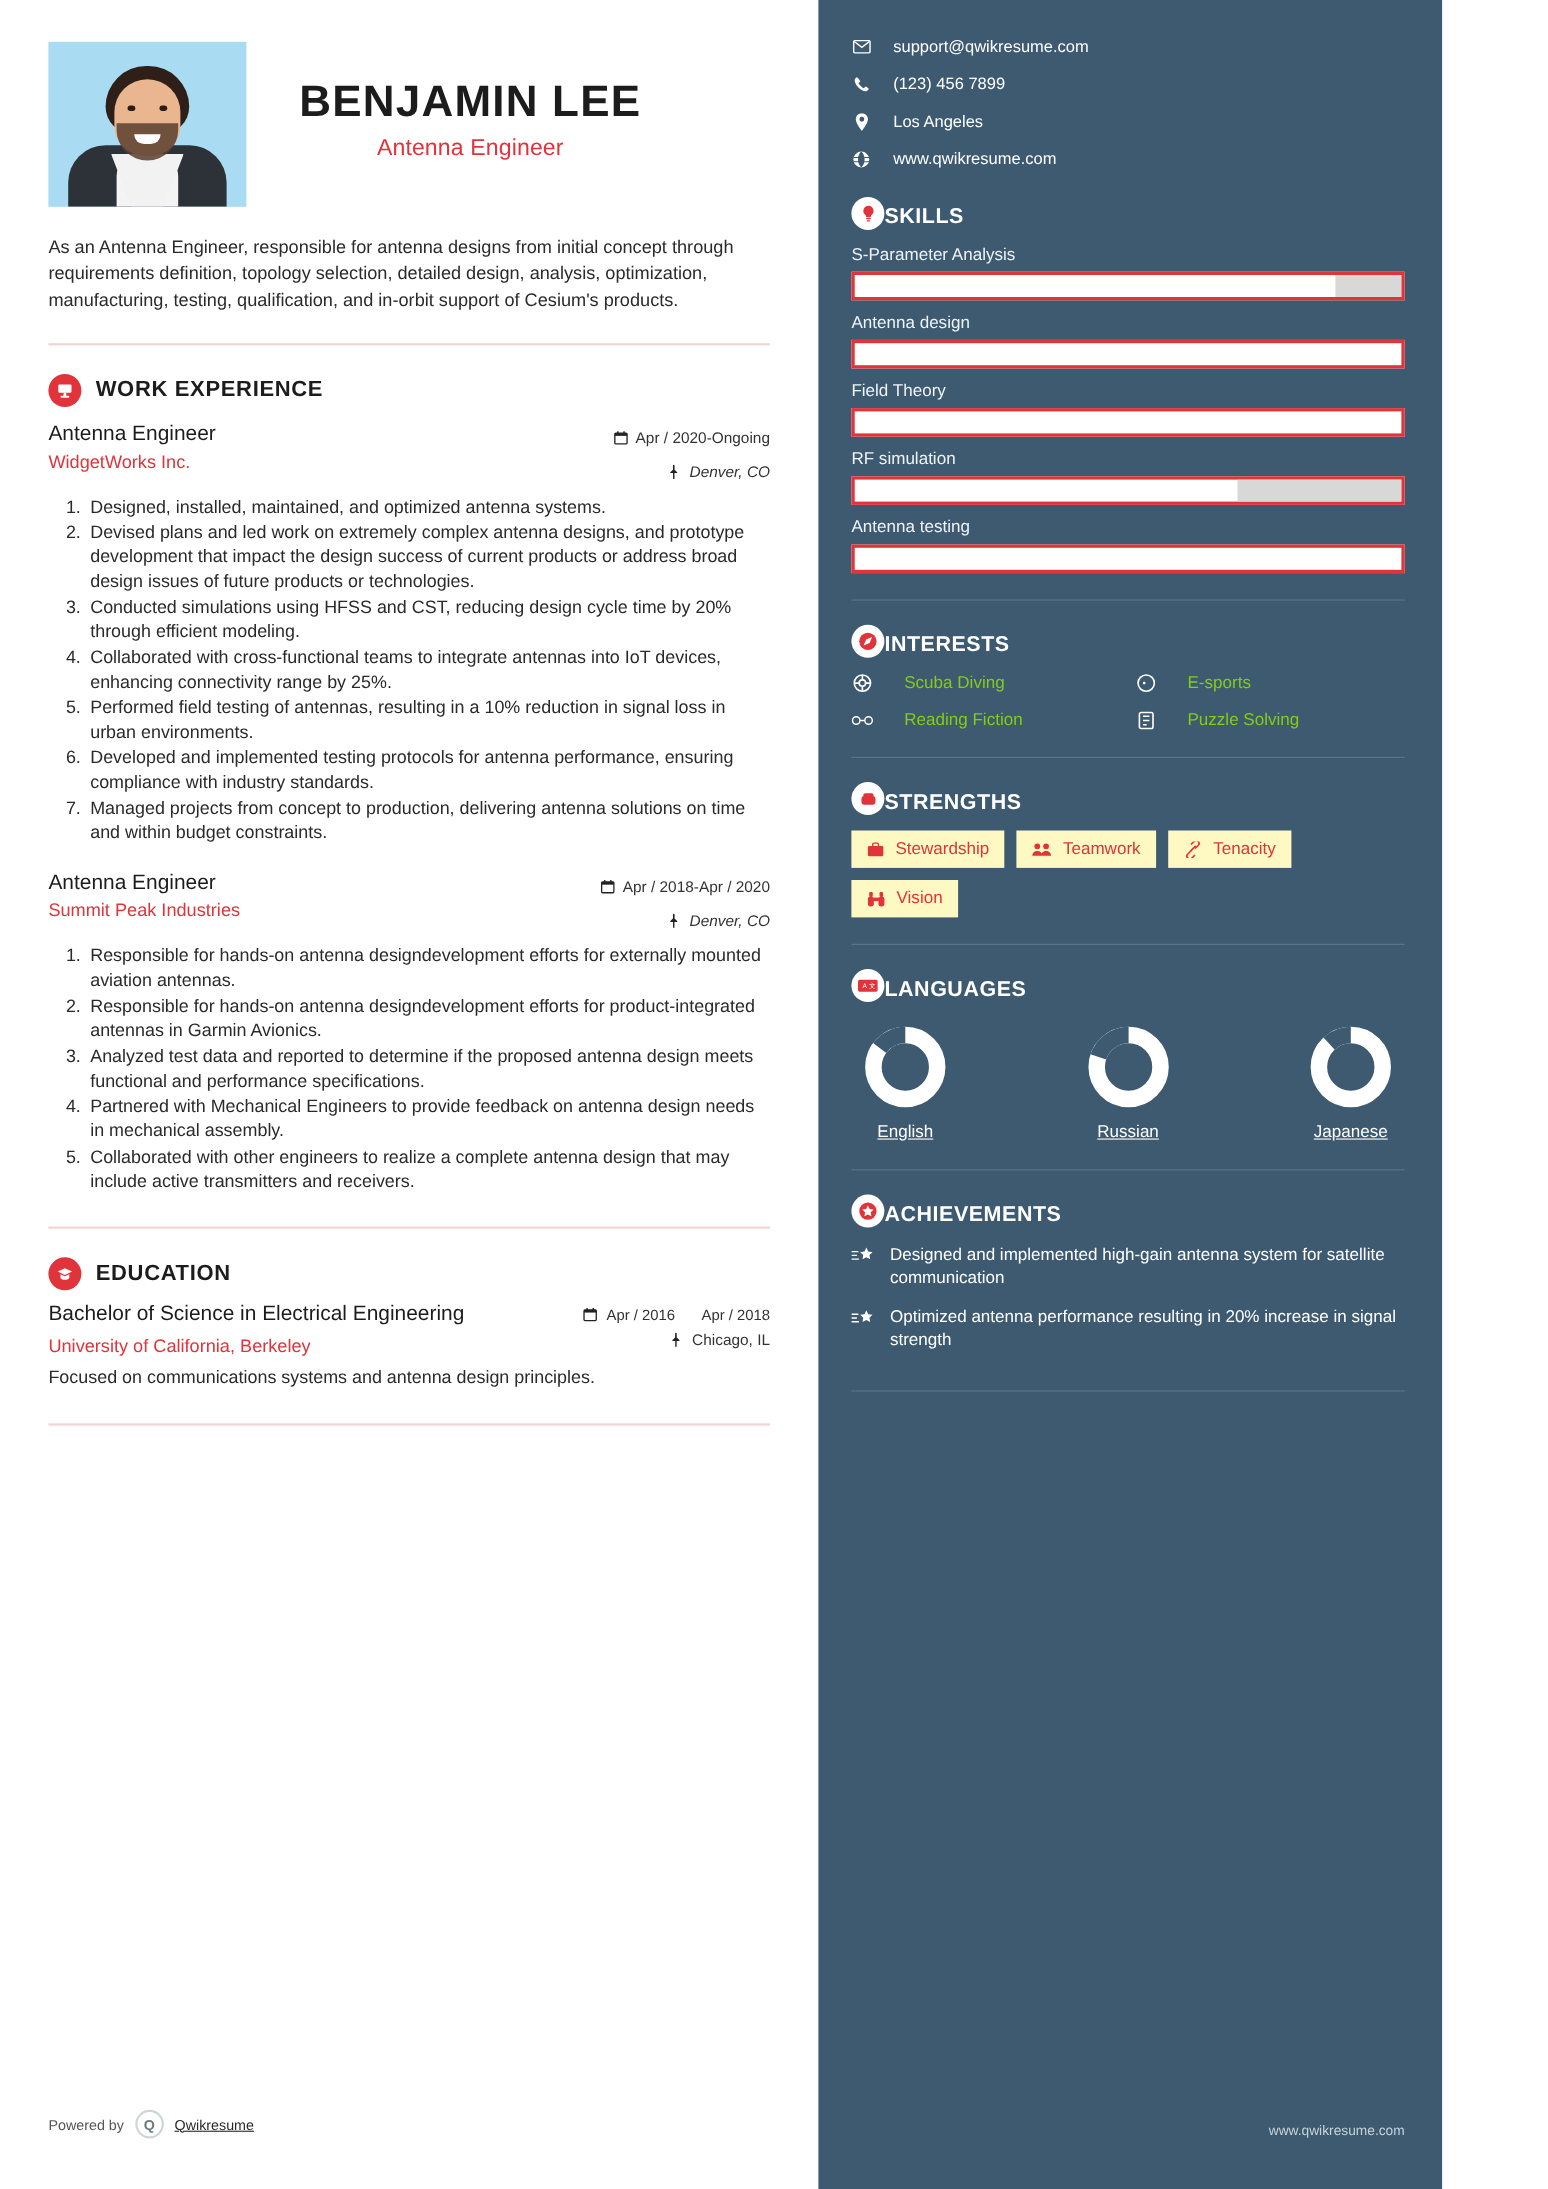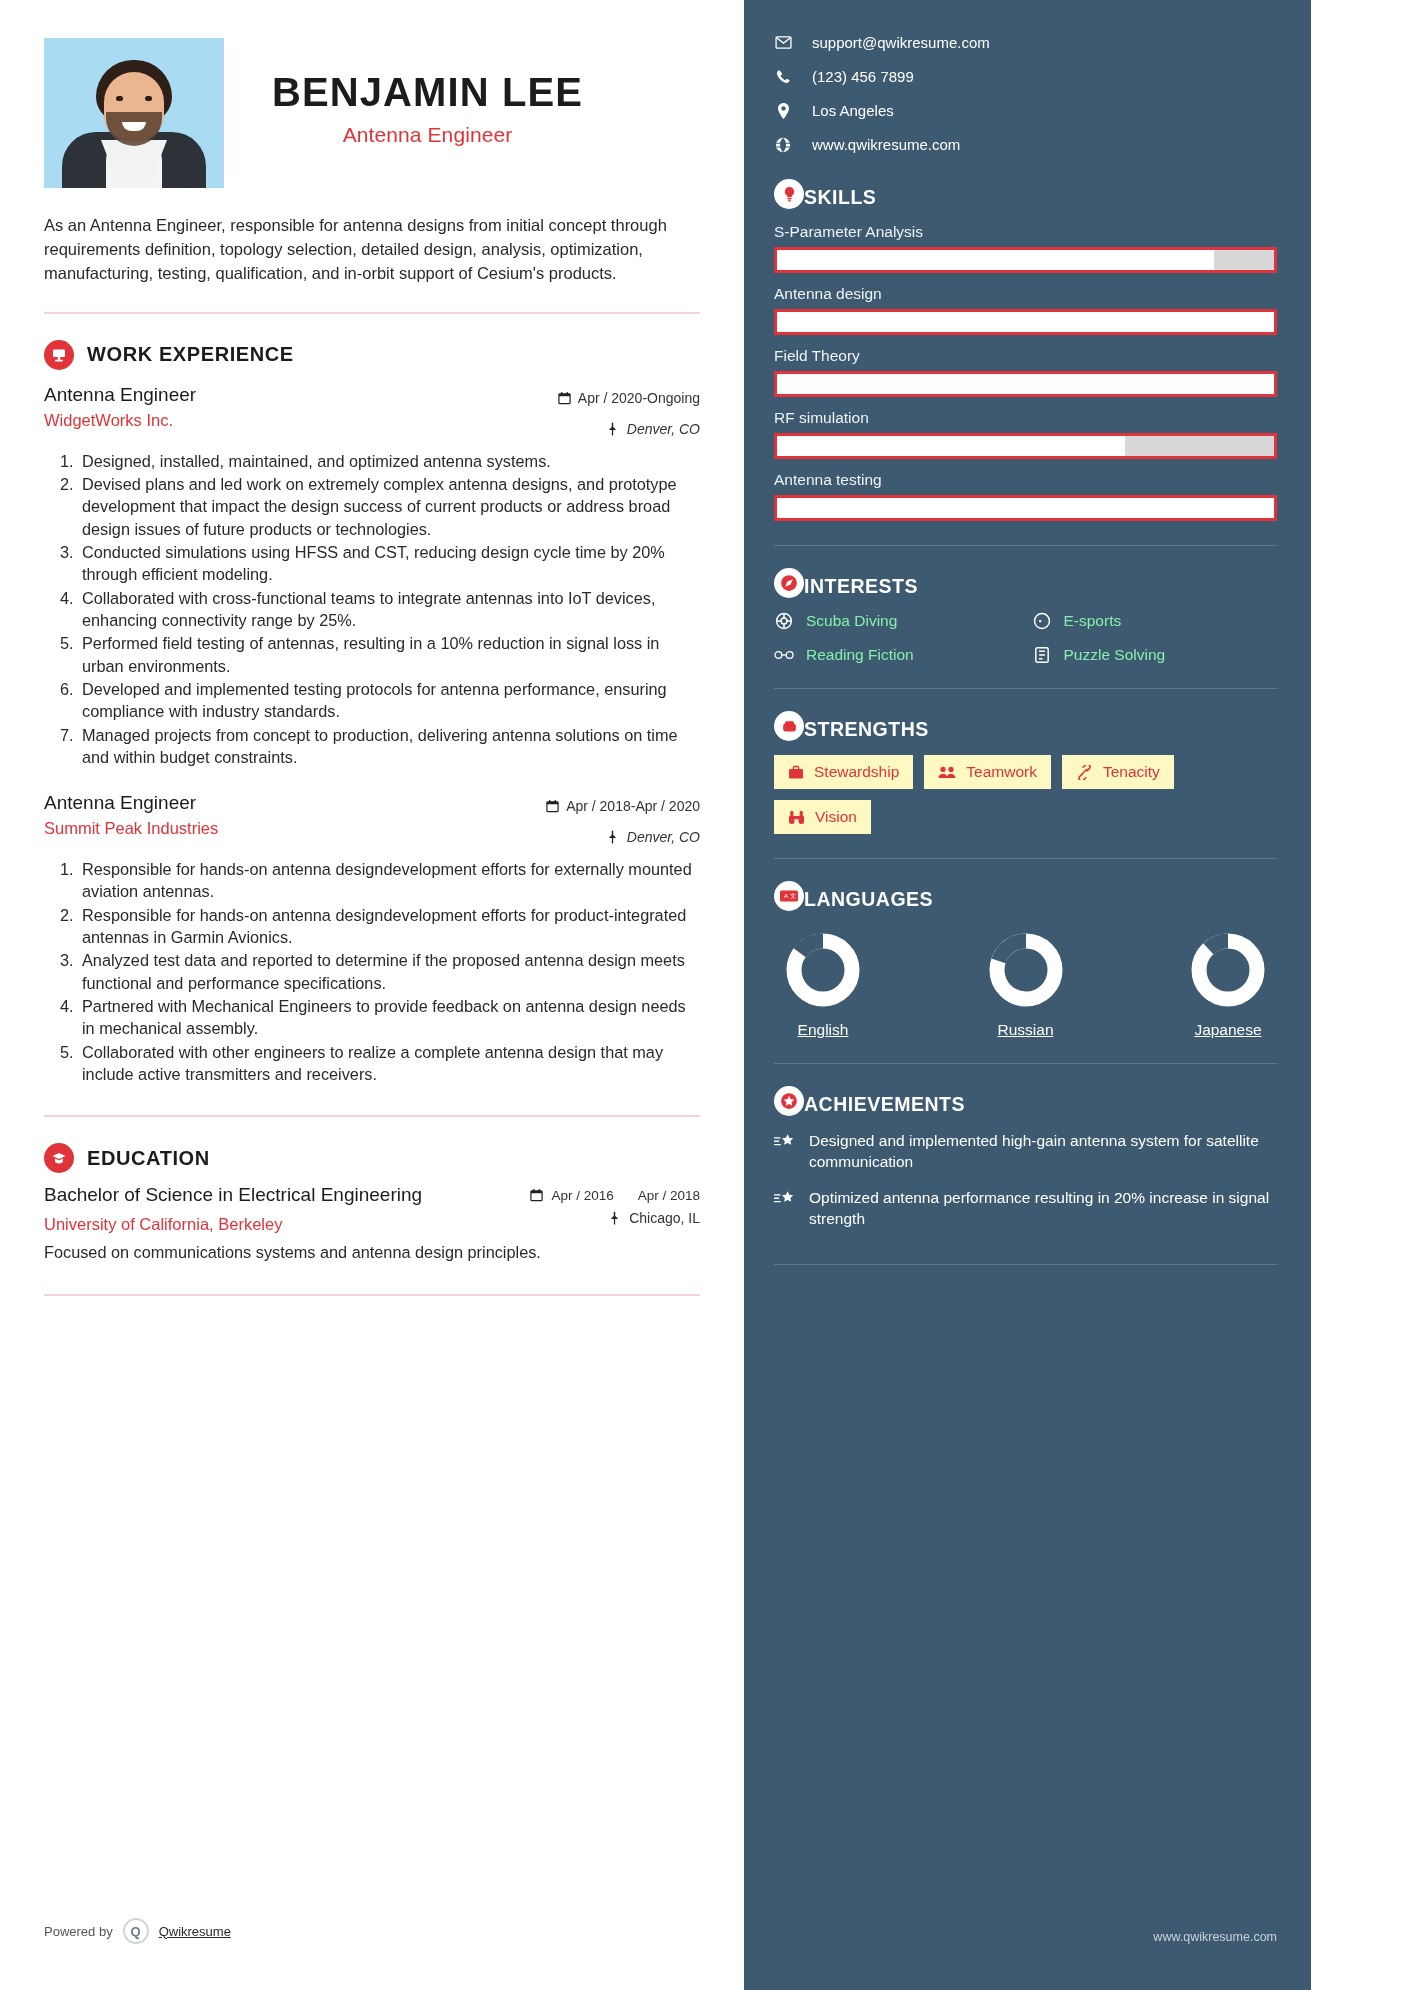--- a/index.html
+++ b/index.html
@@ -182,21 +182,21 @@
   .skill-fill-rest {
     position: absolute; top: 0; right: 0; height: 100%;
     background: #d8d8d8;
   }
   .rdiv { height: 1px; background: #58788c; margin: 24px 0 0 0; }
 
   .interests-grid {
     display: grid; grid-template-columns: 1fr 1fr; row-gap: 16px; column-gap: 12px;
   }
   .interest {
-    display: flex; align-items: center; gap: 12px; font-size: 15.5px; color: #86efac;
+    display: flex; align-items: center; gap: 28px; font-size: 15.5px; color: #84cc16;
   }
   .interest-ico { width: 20px; display:flex; justify-content:center; flex:0 0 20px;}
 
   .strengths-wrap { display: flex; flex-wrap: wrap; gap: 11px; }
   .strength {
     display: flex; align-items: center; gap: 10px;
     background: #fef9c3; color: #e0333a;
     padding: 8px 14px; font-size: 15.5px;
   }
   .strength-ico { display:flex; }

